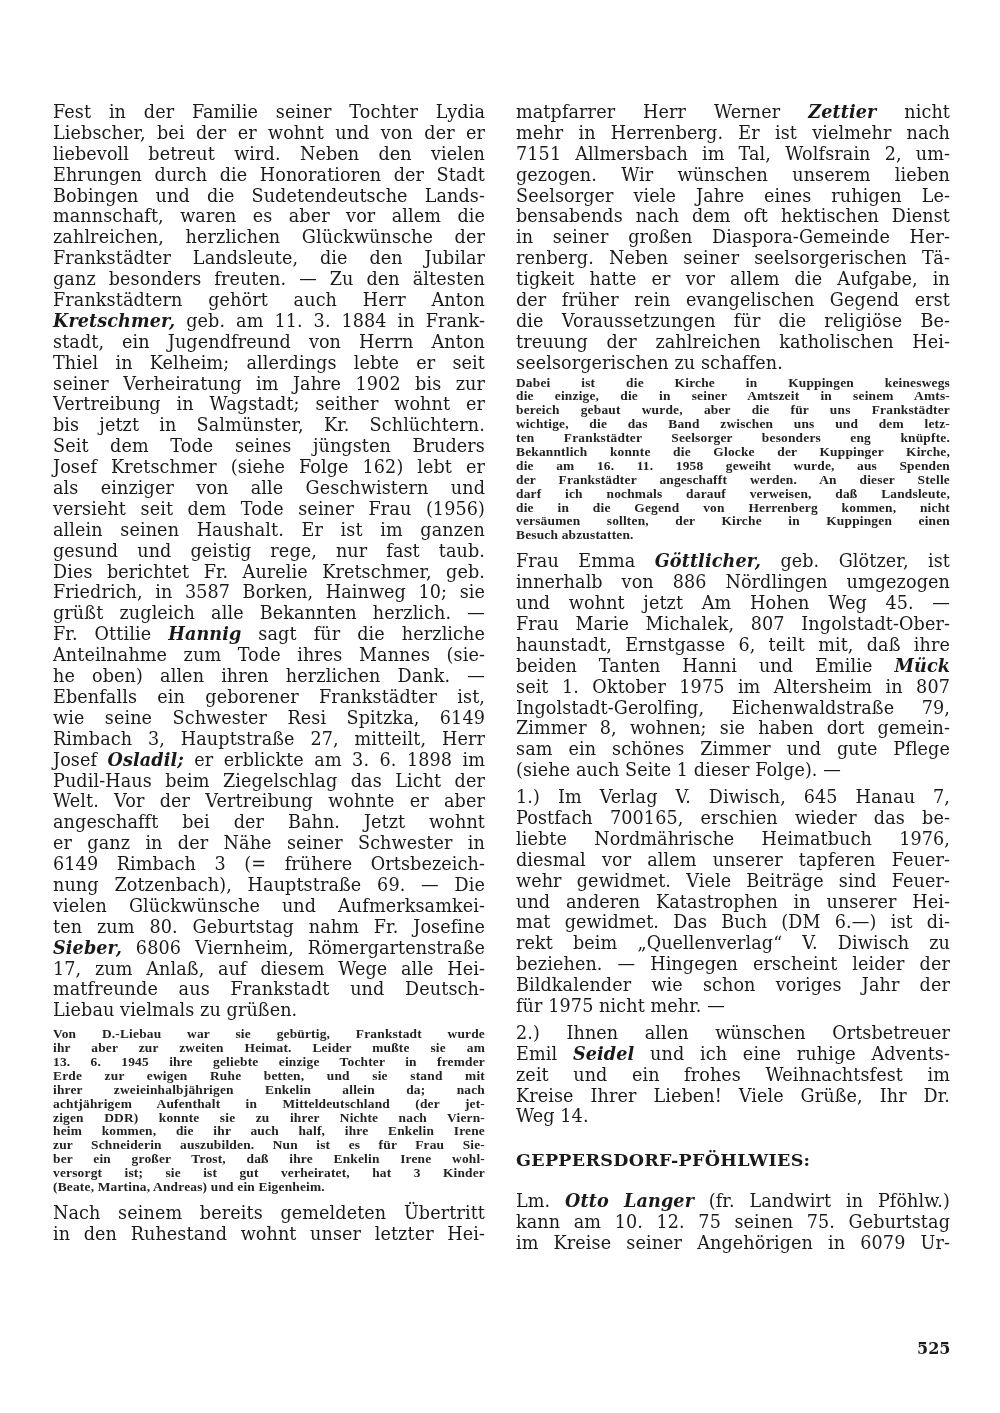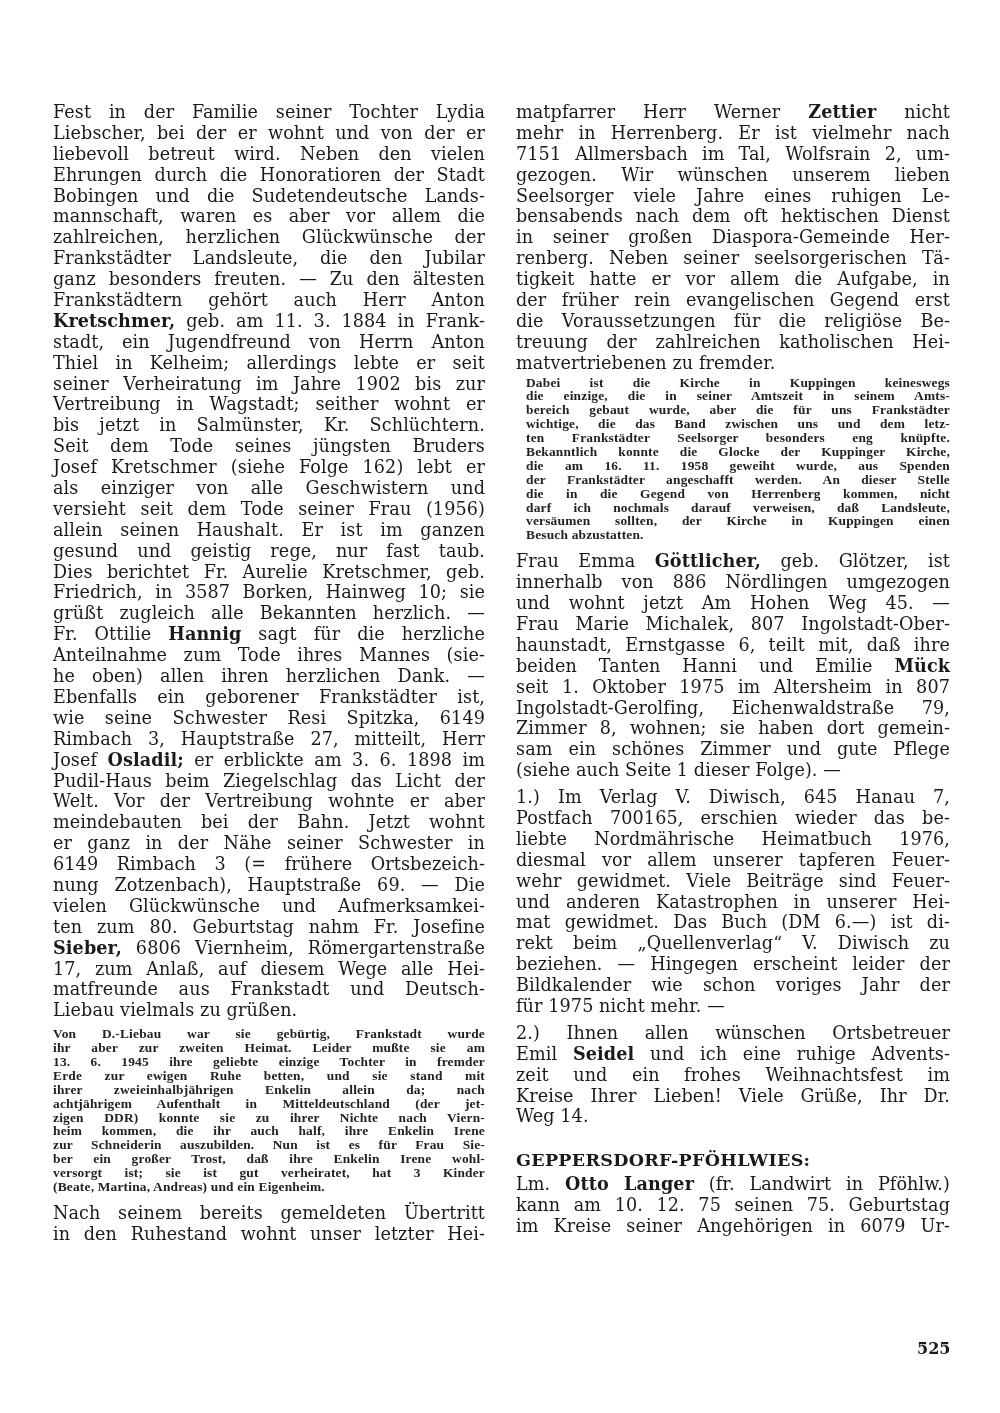--- a/index.html
+++ b/index.html
@@ -7,21 +7,21 @@
   .col { position: absolute; top: 102px; width: 432px; font-family: "DejaVu Serif", serif; }
   .col.left { left: 53px; }
   .col.right { left: 516px; width: 434px; }
   .line { display: block; white-space: nowrap; text-align: justify; text-align-last: justify; font-size: 17.6px; line-height: 20.9px; height: 20.9px; letter-spacing: 0.1px; }
   .line.last { text-align-last: left; }
   .small .line { font-family: "Liberation Serif", serif; font-size: 13.4px; line-height: 13.9px; height: 13.9px; font-weight: bold; color: #222; letter-spacing: 0.2px; }
   .para { margin: 0; padding: 0; }
   .gap-s { height: 6px; }
   .gap-m { height: 9px; }
   .gap-l { height: 22px; }
-  b { font-weight: bold; }
+  b { font-weight: bold; font-style: italic; }
   .heading { font-family: "DejaVu Serif", serif; font-weight: bold; font-size: 17.5px; line-height: 22px; height: 22px; letter-spacing: 0.3px; }
   .page-number { position: absolute; left: 917px; top: 1291px; font-family: "DejaVu Serif", serif; font-weight: bold; font-size: 16px; margin-top: 48px; }
 </style>
 </head>
 <body>
 
 <div class="col left">
   <div class="para">
     <span class="line">Fest in der Familie seiner Tochter Lydia</span>
     <span class="line">Liebscher, bei der er wohnt und von der er</span>
@@ -50,21 +50,21 @@
     <span class="line">grüßt zugleich alle Bekannten herzlich. —</span>
     <span class="line"><span>Fr. Ottilie </span><b>Hannig</b><span> sagt für die herzliche</span></span>
     <span class="line">Anteilnahme zum Tode ihres Mannes (sie-</span>
     <span class="line">he oben) allen ihren herzlichen Dank. —</span>
     <span class="line">Ebenfalls ein geborener Frankstädter ist,</span>
     <span class="line">wie seine Schwester Resi Spitzka, 6149</span>
     <span class="line">Rimbach 3, Hauptstraße 27, mitteilt, Herr</span>
     <span class="line"><span>Josef </span><b>Osladil;</b><span> er erblickte am 3. 6. 1898 im</span></span>
     <span class="line">Pudil-Haus beim Ziegelschlag das Licht der</span>
     <span class="line">Welt. Vor der Vertreibung wohnte er aber</span>
-    <span class="line">meindebauten bei der Bahn. Jetzt wohnt</span>
+    <span class="line">angeschafft bei der Bahn. Jetzt wohnt</span>
     <span class="line">er ganz in der Nähe seiner Schwester in</span>
     <span class="line">6149 Rimbach 3 (= frühere Ortsbezeich-</span>
     <span class="line">nung Zotzenbach), Hauptstraße 69. — Die</span>
     <span class="line">vielen Glückwünsche und Aufmerksamkei-</span>
     <span class="line">ten zum 80. Geburtstag nahm Fr. Josefine</span>
     <span class="line"><b>Sieber,</b><span> 6806 Viernheim, Römergartenstraße</span></span>
     <span class="line">17, zum Anlaß, auf diesem Wege alle Hei-</span>
     <span class="line">matfreunde aus Frankstadt und Deutsch-</span>
     <span class="line last">Liebau vielmals zu grüßen.</span>
   </div>
@@ -101,34 +101,34 @@
     <span class="line">7151 Allmersbach im Tal, Wolfsrain 2, um-</span>
     <span class="line">gezogen. Wir wünschen unserem lieben</span>
     <span class="line">Seelsorger viele Jahre eines ruhigen Le-</span>
     <span class="line">bensabends nach dem oft hektischen Dienst</span>
     <span class="line">in seiner großen Diaspora-Gemeinde Her-</span>
     <span class="line">renberg. Neben seiner seelsorgerischen Tä-</span>
     <span class="line">tigkeit hatte er vor allem die Aufgabe, in</span>
     <span class="line">der früher rein evangelischen Gegend erst</span>
     <span class="line">die Voraussetzungen für die religiöse Be-</span>
     <span class="line">treuung der zahlreichen katholischen Hei-</span>
-    <span class="line last">matvertriebenen zu fremder.</span>
+    <span class="line last">seelsorgerischen zu schaffen.</span>
   </div>
 
-  <div class="para small" style="margin-top:2px;margin-left:10px;">
+  <div class="para small" style="margin-top:2px;">
     <span class="line">Dabei ist die Kirche in Kuppingen keineswegs</span>
     <span class="line">die einzige, die in seiner Amtszeit in seinem Amts-</span>
     <span class="line">bereich gebaut wurde, aber die für uns Frankstädter</span>
     <span class="line">wichtige, die das Band zwischen uns und dem letz-</span>
     <span class="line">ten Frankstädter Seelsorger besonders eng knüpfte.</span>
     <span class="line">Bekanntlich konnte die Glocke der Kuppinger Kirche,</span>
     <span class="line">die am 16. 11. 1958 geweiht wurde, aus Spenden</span>
     <span class="line">der Frankstädter angeschafft werden. An dieser Stelle</span>
+    <span class="line">darf ich nochmals darauf verweisen, daß Landsleute,</span>
     <span class="line">die in die Gegend von Herrenberg kommen, nicht</span>
-    <span class="line">darf ich nochmals darauf verweisen, daß Landsleute,</span>
     <span class="line">versäumen sollten, der Kirche in Kuppingen einen</span>
     <span class="line last">Besuch abzustatten.</span>
   </div>
 
   <div class="gap-m"></div>
 
   <div class="para">
     <span class="line"><span>Frau Emma </span><b>Göttlicher,</b><span> geb. Glötzer, ist</span></span>
     <span class="line">innerhalb von 886 Nördlingen umgezogen</span>
     <span class="line">und wohnt jetzt Am Hohen Weg 45. —</span>
@@ -165,20 +165,20 @@
     <span class="line"><span>Emil </span><b>Seidel</b><span> und ich eine ruhige Advents-</span></span>
     <span class="line">zeit und ein frohes Weihnachtsfest im</span>
     <span class="line">Kreise Ihrer Lieben! Viele Grüße, Ihr Dr.</span>
     <span class="line last">Weg 14.</span>
   </div>
 
   <div class="gap-l"></div>
 
   <div class="heading">GEPPERSDORF-PFÖHLWIES:</div>
 
-  <div class="para" style="margin-top:3px;">
+  <div class="para" style="margin-top:20px;">
     <span class="line"><span>Lm. </span><b>Otto Langer</b><span> (fr. Landwirt in Pföhlw.)</span></span>
     <span class="line">kann am 10. 12. 75 seinen 75. Geburtstag</span>
     <span class="line">im Kreise seiner Angehörigen in 6079 Ur-</span>
   </div>
 </div>
 
 <div class="page-number">525</div>
 
 </body></html>

